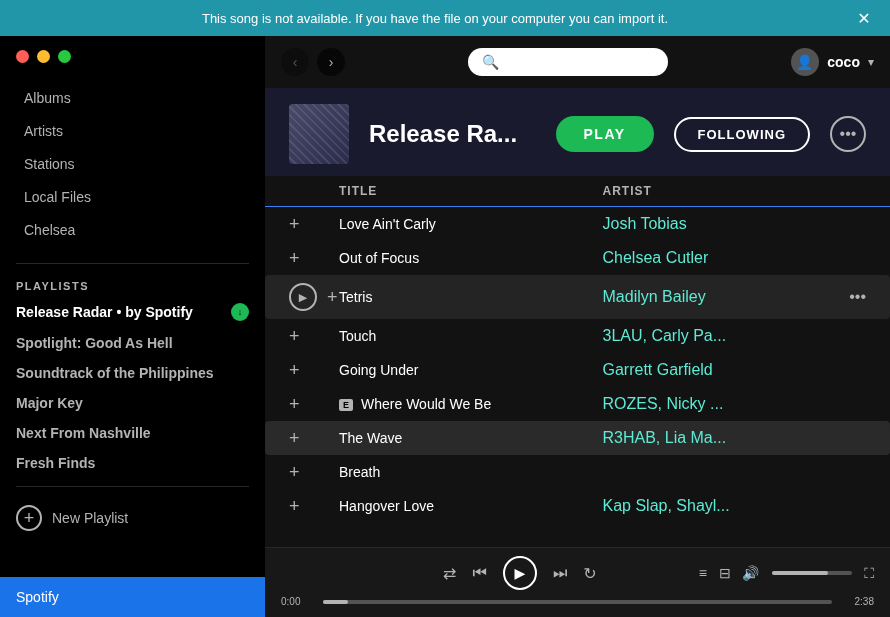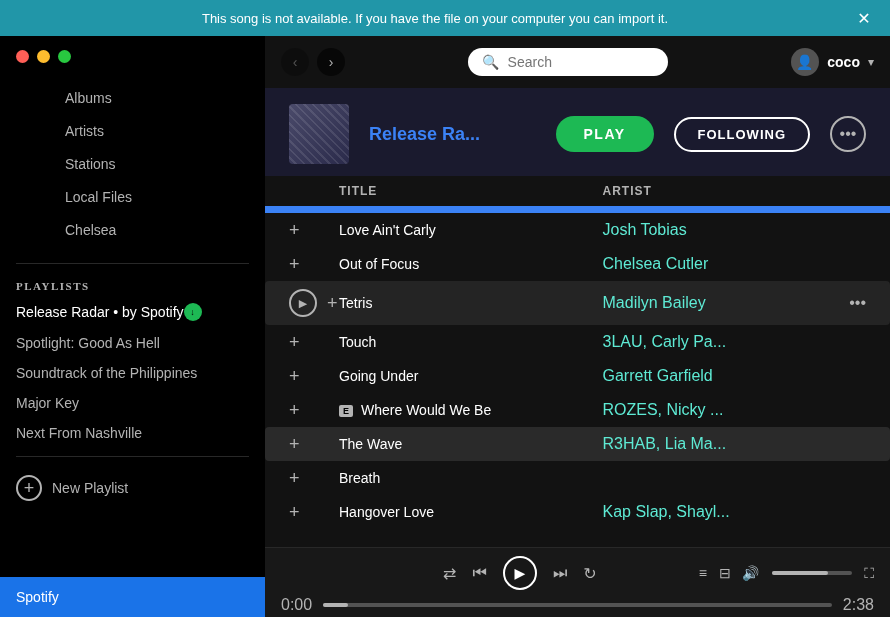--- a/index.html
+++ b/index.html
@@ -72,21 +72,20 @@
       height: 13px;
       border-radius: 50%;
       display: inline-block;
     }
     .wc-red { background: #ff5f57; }
     .wc-yellow { background: #febc2e; }
     .wc-green { background: #28c840; }
 
     .sidebar-nav {
       padding: 8px 0;
-      margin-left: 41px;
     }
     .sidebar-item {
       display: flex;
       align-items: center;
       padding: 8px 16px;
       color: #b3b3b3;
       font-size: 14px;
       font-weight: 500;
       cursor: pointer;
       border-radius: 4px;
@@ -99,31 +98,31 @@
       margin: 8px 16px;
     }
 
     .playlists-label {
       padding: 8px 16px 4px;
       color: #b3b3b3;
       font-size: 11px;
       font-weight: 700;
       letter-spacing: 1.5px;
       text-transform: uppercase;
-      font-family: Liberation Serif, serif;
     }
 
     .playlist-item {
       display: flex;
       align-items: center;
-      justify-content: flex-start;
+      justify-content: space-between;
       padding: 7px 16px;
       color: #b3b3b3;
       font-size: 14px;
       cursor: pointer;
+      font-weight: bold;
     }
     .playlist-item.active { color: #fff; }
     .playlist-item-left { display: flex; align-items: center; gap: 6px; }
 
     .download-icon {
       width: 18px;
       height: 18px;
       background: #1db954;
       border-radius: 50%;
       display: flex;
@@ -272,23 +271,23 @@
       inset: 0;
       background: repeating-linear-gradient(
         45deg,
         transparent,
         transparent 4px,
         rgba(255,255,255,0.1) 4px,
         rgba(255,255,255,0.1) 6px
       );
     }
     .playlist-title {
-      font-size: 18px;
+      font-size: 24px;
       font-weight: 700;
-      color: #3b82f6;
+      color: #ffffff;
       flex: 1;
     }
     .play-btn {
       background: #1db954;
       color: #fff;
       border: none;
       border-radius: 20px;
       padding: 10px 28px;
       font-size: 14px;
       font-weight: 700;
@@ -328,21 +327,21 @@
       overflow-y: auto;
       background: #121212;
     }
     .track-list-container::-webkit-scrollbar { width: 4px; }
     .track-list-container::-webkit-scrollbar-thumb { background: #555; border-radius: 2px; }
 
     .track-list-header {
       display: grid;
       grid-template-columns: 50px 1fr 1fr;
       padding: 8px 24px;
-      border-bottom: 7px solid #3b82f6;
+      border-bottom: 1px solid #3b82f6;
       color: #b3b3b3;
       font-size: 12px;
       font-weight: 700;
       letter-spacing: 1px;
       text-transform: uppercase;
     }
 
     .track-row {
       display: grid;
       grid-template-columns: 50px 1fr 1fr;
@@ -474,21 +473,21 @@
       border-radius: 2px;
       width: 70%;
     }
 
     .progress-row {
       display: flex;
       align-items: center;
       gap: 10px;
     }
     .time-label {
-      font-size: 16px;
+      font-size: 10px;
       color: #b3b3b3;
       width: 32px;
     }
     .time-label.right { text-align: right; }
     .progress-bar {
       flex: 1;
       height: 4px;
       background: #535353;
       border-radius: 2px;
       cursor: pointer;
@@ -558,20 +557,23 @@
     </div>
     <div class="playlist-item">
       <span>Soundtrack of the Philippines</span>
     </div>
     <div class="playlist-item">
       <span>Major Key</span>
     </div>
     <div class="playlist-item">
       <span>Next From Nashville</span>
     </div>
+    <div class="playlist-item">
+      <span>Fresh Finds</span>
+    </div>
 
     <div class="sidebar-divider"></div>
 
     <div class="new-playlist-btn">
       <div class="new-playlist-circle">+</div>
       <span>New Playlist</span>
     </div>
 
     <div class="offline-btn">
       <span>Spotify</span>
@@ -581,21 +583,20 @@
   <div class="content-area">
 
     <div class="top-nav">
       <div class="nav-arrows">
         <div class="nav-arrow disabled">‹</div>
         <div class="nav-arrow">›</div>
       </div>
 
       <div class="search-bar">
         <span class="search-icon-char">🔍</span>
-        <input type="text" placeholder="Search" style="">
       </div>
 
       <div class="user-area">
         <div class="user-avatar">👤</div>
         <span class="user-name">coco</span>
         <span class="chevron-down">▾</span>
       </div>
     </div>
 
     <div class="playlist-header">

